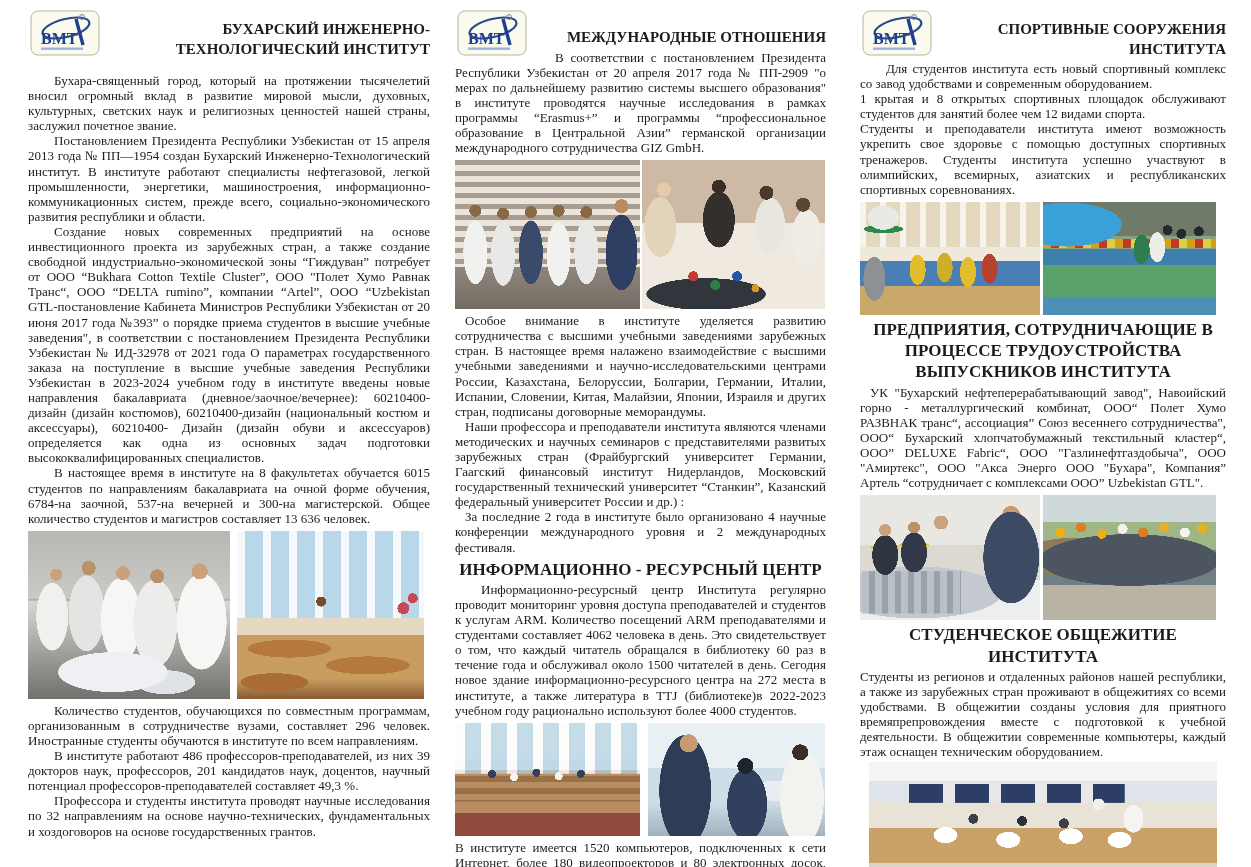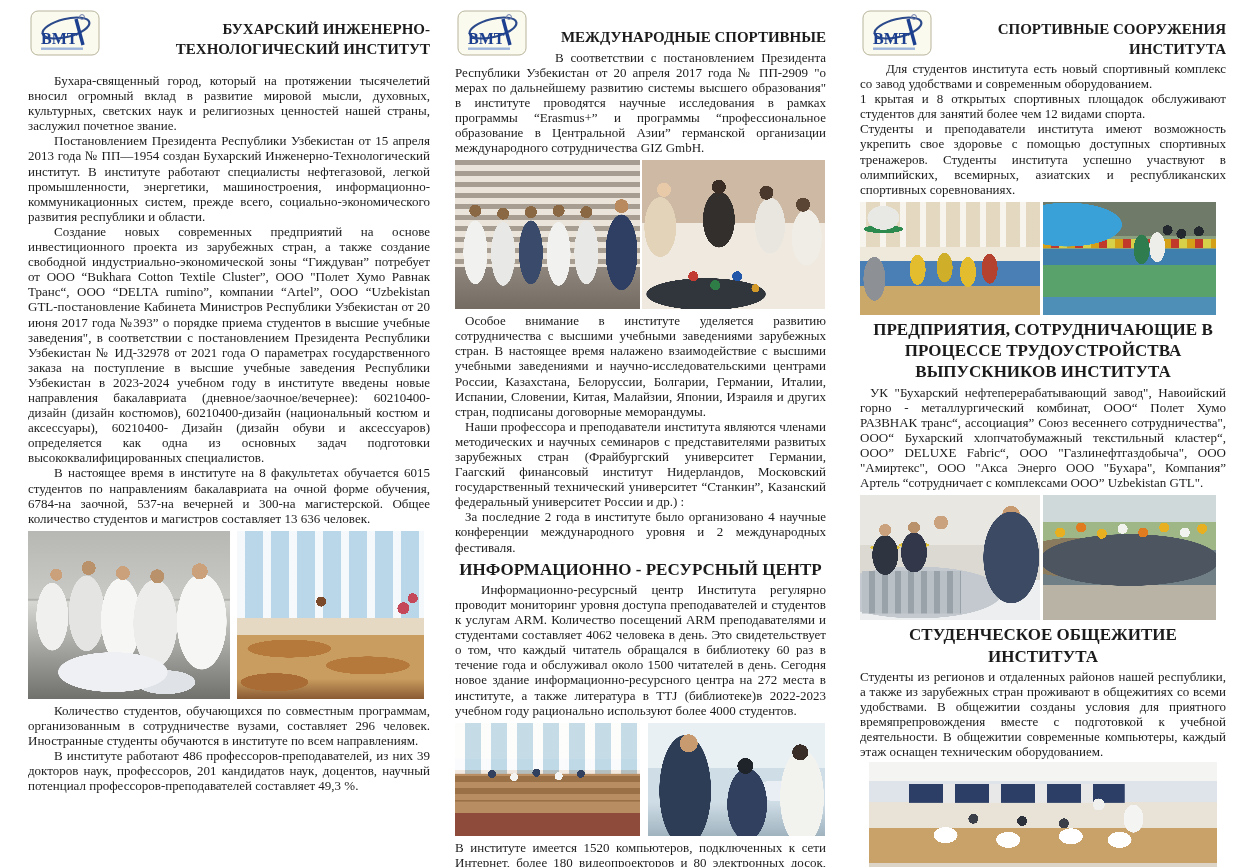--- a/index.html
+++ b/index.html
@@ -180,34 +180,35 @@
     <p class="i26 mt14">Бухара-священный город, который на протяжении тысячелетий вносил огромный вклад в развитие мировой мысли, духовных, культурных, светских наук и религиозных ценностей нашей страны, заслужил почетное звание.</p>
     <p class="i26">Постановлением Президента Республики Узбекистан от 15 апреля 2013 года № ПП—1954 создан Бухарский Инженерно-Технологический институт. В институте работают специалисты нефтегазовой, легкой промышленности, энергетики, машиностроения, информационно-коммуникационных систем, прежде всего, социально-экономического развития республики и области.</p>
     <p class="i26">Создание новых современных предприятий на основе инвестиционного проекта из зарубежных стран, а также создание свободной индустриально-экономической зоны “Гиждуван” потребует от ООО “Bukhara Cotton Textile Cluster”, ООО "Полет Хумо Равнак Транс“, ООО “DELTA rumino”, компании “Artel”, ООО “Uzbekistan GTL-постановление Кабинета Министров Республики Узбекистан от 20 июня 2017 года №393” о порядке приема студентов в высшие учебные заведения", в соответствии с постановлением Президента Республики Узбекистан № ИД-32978 от 2021 года О параметрах государственного заказа на поступление в высшие учебные заведения Республики Узбекистан в 2023-2024 учебном году в институте введены новые направления бакалавриата (дневное/заочное/вечернее): 60210400-дизайн (дизайн костюмов), 60210400-дизайн (национальный костюм и аксессуары), 60210400- Дизайн (дизайн обуви и аксессуаров) определяется как одна из основных задач подготовки высококвалифицированных специалистов.</p>
     <p class="i26">В настоящее время в институте на 8 факультетах обучается 6015 студентов по направлениям бакалавриата на очной форме обучения, 6784-на заочной, 537-на вечерней и 300-на магистерской. Общее количество студентов и магистров составляет 13 636 человек.</p>
     <div class="photo-row">
       <div class="photo ph-lab" title="students in white coats and masks around laboratory equipment"></div>
       <div class="photo ph-classroom" title="training classroom with wooden desks and equipment"></div>
     </div>
     <p class="i26">Количество студентов, обучающихся по совместным программам, организованным в сотрудничестве вузами, составляет 296 человек. Иностранные студенты обучаются в институте по всем направлениям.</p>
     <p class="i26">В институте работают 486 профессоров-преподавателей, из них 39 докторов наук, профессоров, 201 кандидатов наук, доцентов, научный потенциал профессоров-преподавателей составляет 49,3 %.</p>
+    <p class="i26">Профессора и студенты института проводят научные исследования по 32 направлениям на основе научно-технических, фундаментальных и хоздоговоров на основе государственных грантов.</p>
   </section>
 
   <section class="col col2">
     <div class="logo">
       <svg width="70" height="46" viewBox="0 0 70 46">
         <rect x="1" y="1" width="68" height="44" rx="7" fill="#fbfaee" stroke="#b8b49b"></rect>
         <ellipse cx="36" cy="18" rx="24" ry="9" fill="none" stroke="#2b4a8b" stroke-width="2.2" transform="rotate(-14 36 18)"></ellipse>
         <text x="11" y="34" font-family="'Liberation Serif',serif" font-weight="bold" font-size="16" fill="#1d3f8f">ВМТ</text>
         <path d="M46 9 L53 35" stroke="#1d3f8f" stroke-width="3.4"></path>
         <circle cx="52" cy="7" r="2.4" fill="none" stroke="#6a79a8" stroke-width="1"></circle>
         <rect x="11" y="37.5" width="42" height="2.4" fill="#3b6bc6" opacity=".5"></rect>
       </svg>
     </div>
-    <h1 class="coltitle" style="padding-top:8px;">МЕЖДУНАРОДНЫЕ СПОРТИВНЫЕ</h1>
+    <h1 class="coltitle" style="padding-top:8px;">МЕЖДУНАРОДНЫЕ ОТНОШЕНИЯ</h1>
     <p>В соответствии с постановлением Президента Республики Узбекистан от 20 апреля 2017 года № ПП-2909 "о мерах по дальнейшему развитию системы высшего образования" в институте проводятся научные исследования в рамках программы “Erasmus+” и программы “профессиональное образование в Центральной Азии” германской организации международного сотрудничества GIZ GmbH.</p>
     <div class="photo-row">
       <div class="photo ph-cert" title="students holding award certificates beside a dean"></div>
       <div class="photo ph-expo" title="visitors viewing an exhibition table with samples"></div>
     </div>
     <p class="i10">Особое внимание в институте уделяется развитию сотрудничества с высшими учебными заведениями зарубежных стран. В настоящее время налажено взаимодействие с высшими учебными заведениями и научно-исследовательскими центрами России, Казахстана, Белоруссии, Болгарии, Германии, Италии, Испании, Словении, Китая, Малайзии, Японии, Израиля и других стран, подписаны договорные меморандумы.</p>
     <p class="i10">Наши профессора и преподаватели института являются членами методических и научных семинаров с представителями развитых зарубежных стран (Фрайбургский университет Германии, Гаагский финансовый институт Нидерландов, Московский государственный технический университет “Станкин”, Казанский федеральный университет России и др.) :</p>
     <p class="i10">За последние 2 года в институте было организовано 4 научные конференции международного уровня и 2 международных фестиваля.</p>
     <h2 class="subhead">ИНФОРМАЦИОННО - РЕСУРСНЫЙ ЦЕНТР</h2>
     <p class="i26">Информационно-ресурсный центр Института регулярно проводит мониторинг уровня доступа преподавателей и студентов к услугам ARM. Количество посещений ARM преподавателями и студентами составляет 4062 человека в день. Это свидетельствует о том, что каждый читатель обращался в библиотеку 60 раз в течение года и обслуживал около 1500 читателей в день. Сегодня новое здание информационно-ресурсного центра на 272 места в институте, а также литература в TTJ (библиотеке)в 2022-2023 учебном году рационально используют более 4000 студентов.</p>

